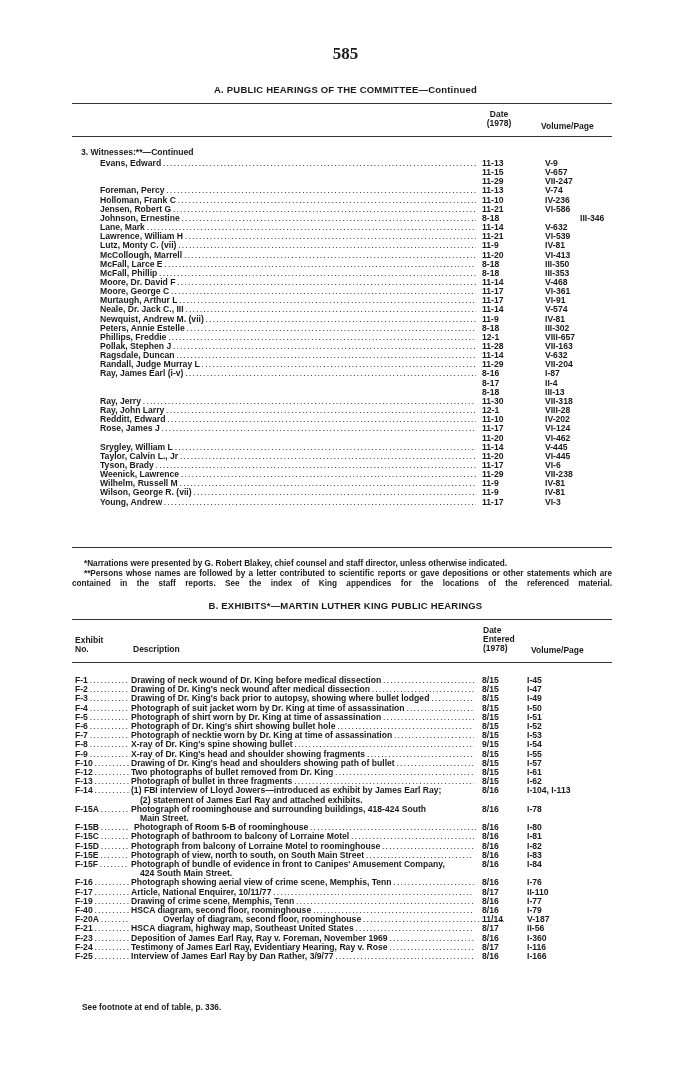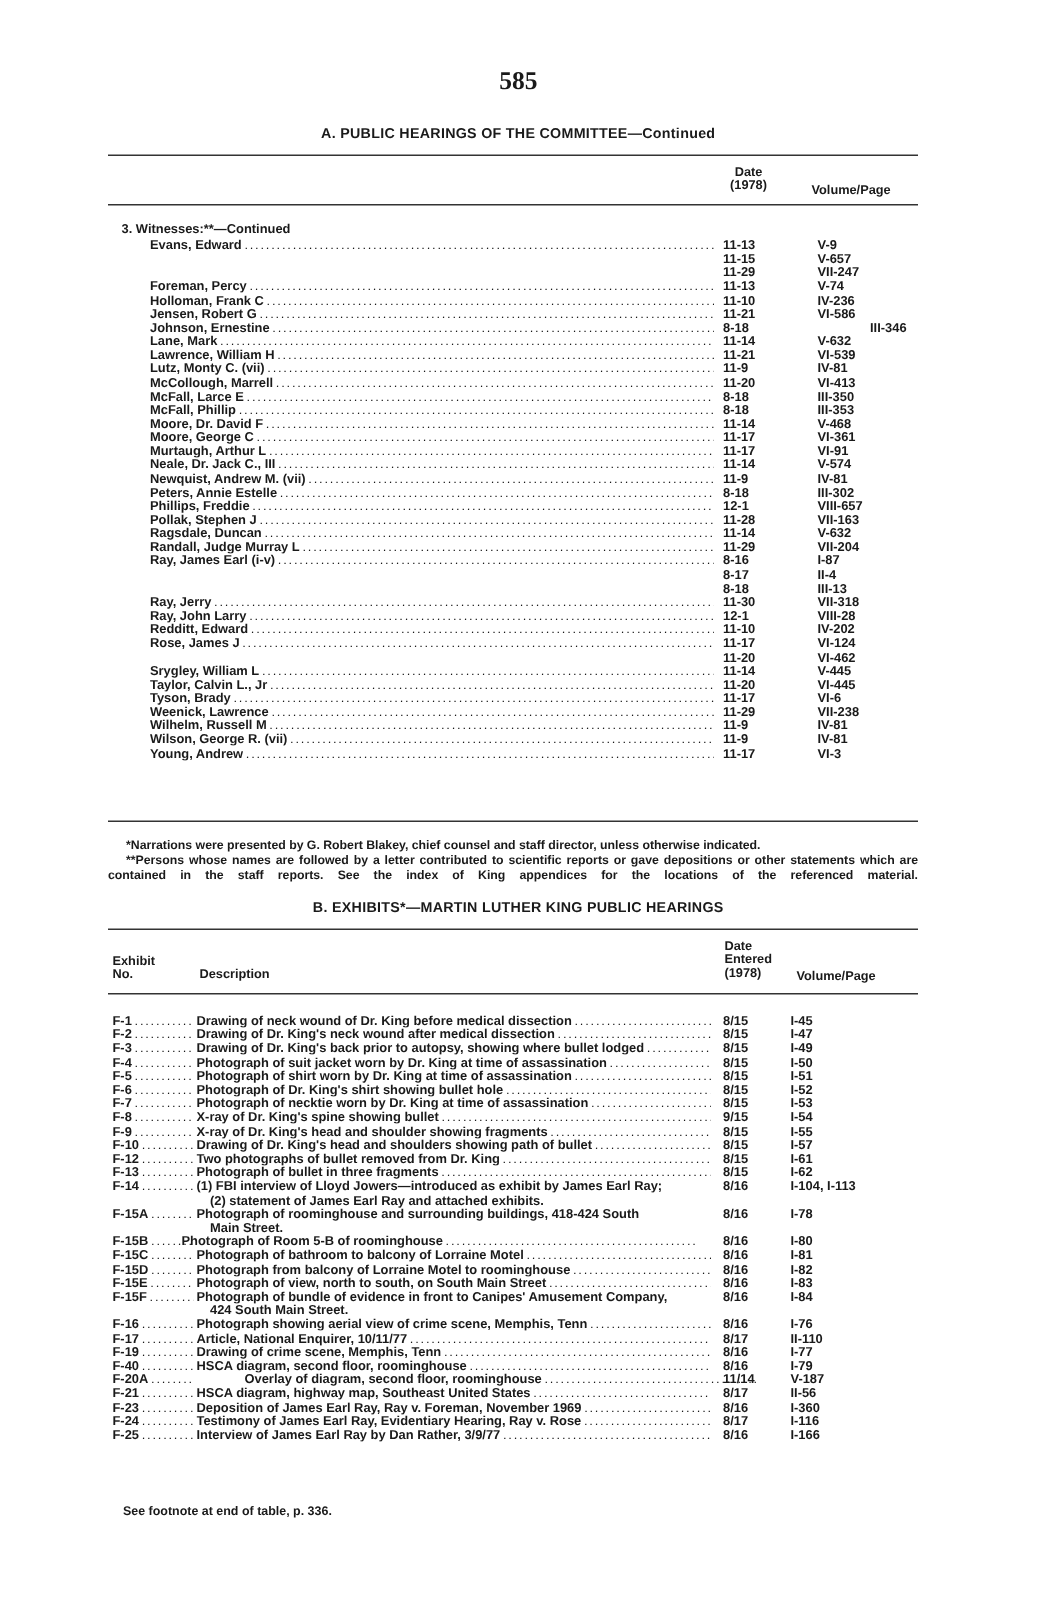--- a/index.html
+++ b/index.html
@@ -336,21 +336,21 @@
       <span class="ex-no dots" style="left:75px; width:54px;"><span>F-15A</span></span>
       <span class="ex-desc" style="left:131px; width:343px;"><span>Photograph of roominghouse and surrounding buildings, 418-424 South</span></span>
       <span class="date" style="left:482px;">8/16</span>
       <span class="vol" style="left:527px;">I-78</span>
     </div>
     <div class="row" style="top: 814px;">
       <span class="ex-cont" style="left:140px;">Main Street.</span>
     </div>
     <div class="row" style="top: 823.2px;">
       <span class="ex-no dots" style="left:75px; width:54px;"><span>F-15B</span></span>
-      <span class="ex-desc dots" style="left:121px; width:343px;"><span>Photograph of Room 5-B of roominghouse</span></span>
+      <span class="ex-desc dots" style="left:134px; width:343px;"><span>Photograph of Room 5-B of roominghouse</span></span>
       <span class="date" style="left:482px;">8/16</span>
       <span class="vol" style="left:527px;">I-80</span>
     </div>
     <div class="row" style="top: 832.4px;">
       <span class="ex-no dots" style="left:75px; width:54px;"><span>F-15C</span></span>
       <span class="ex-desc dots" style="left:131px; width:343px;"><span>Photograph of bathroom to balcony of Lorraine Motel</span></span>
       <span class="date" style="left:482px;">8/16</span>
       <span class="vol" style="left:527px;">I-81</span>
     </div>
     <div class="row" style="top: 841.6px;">

